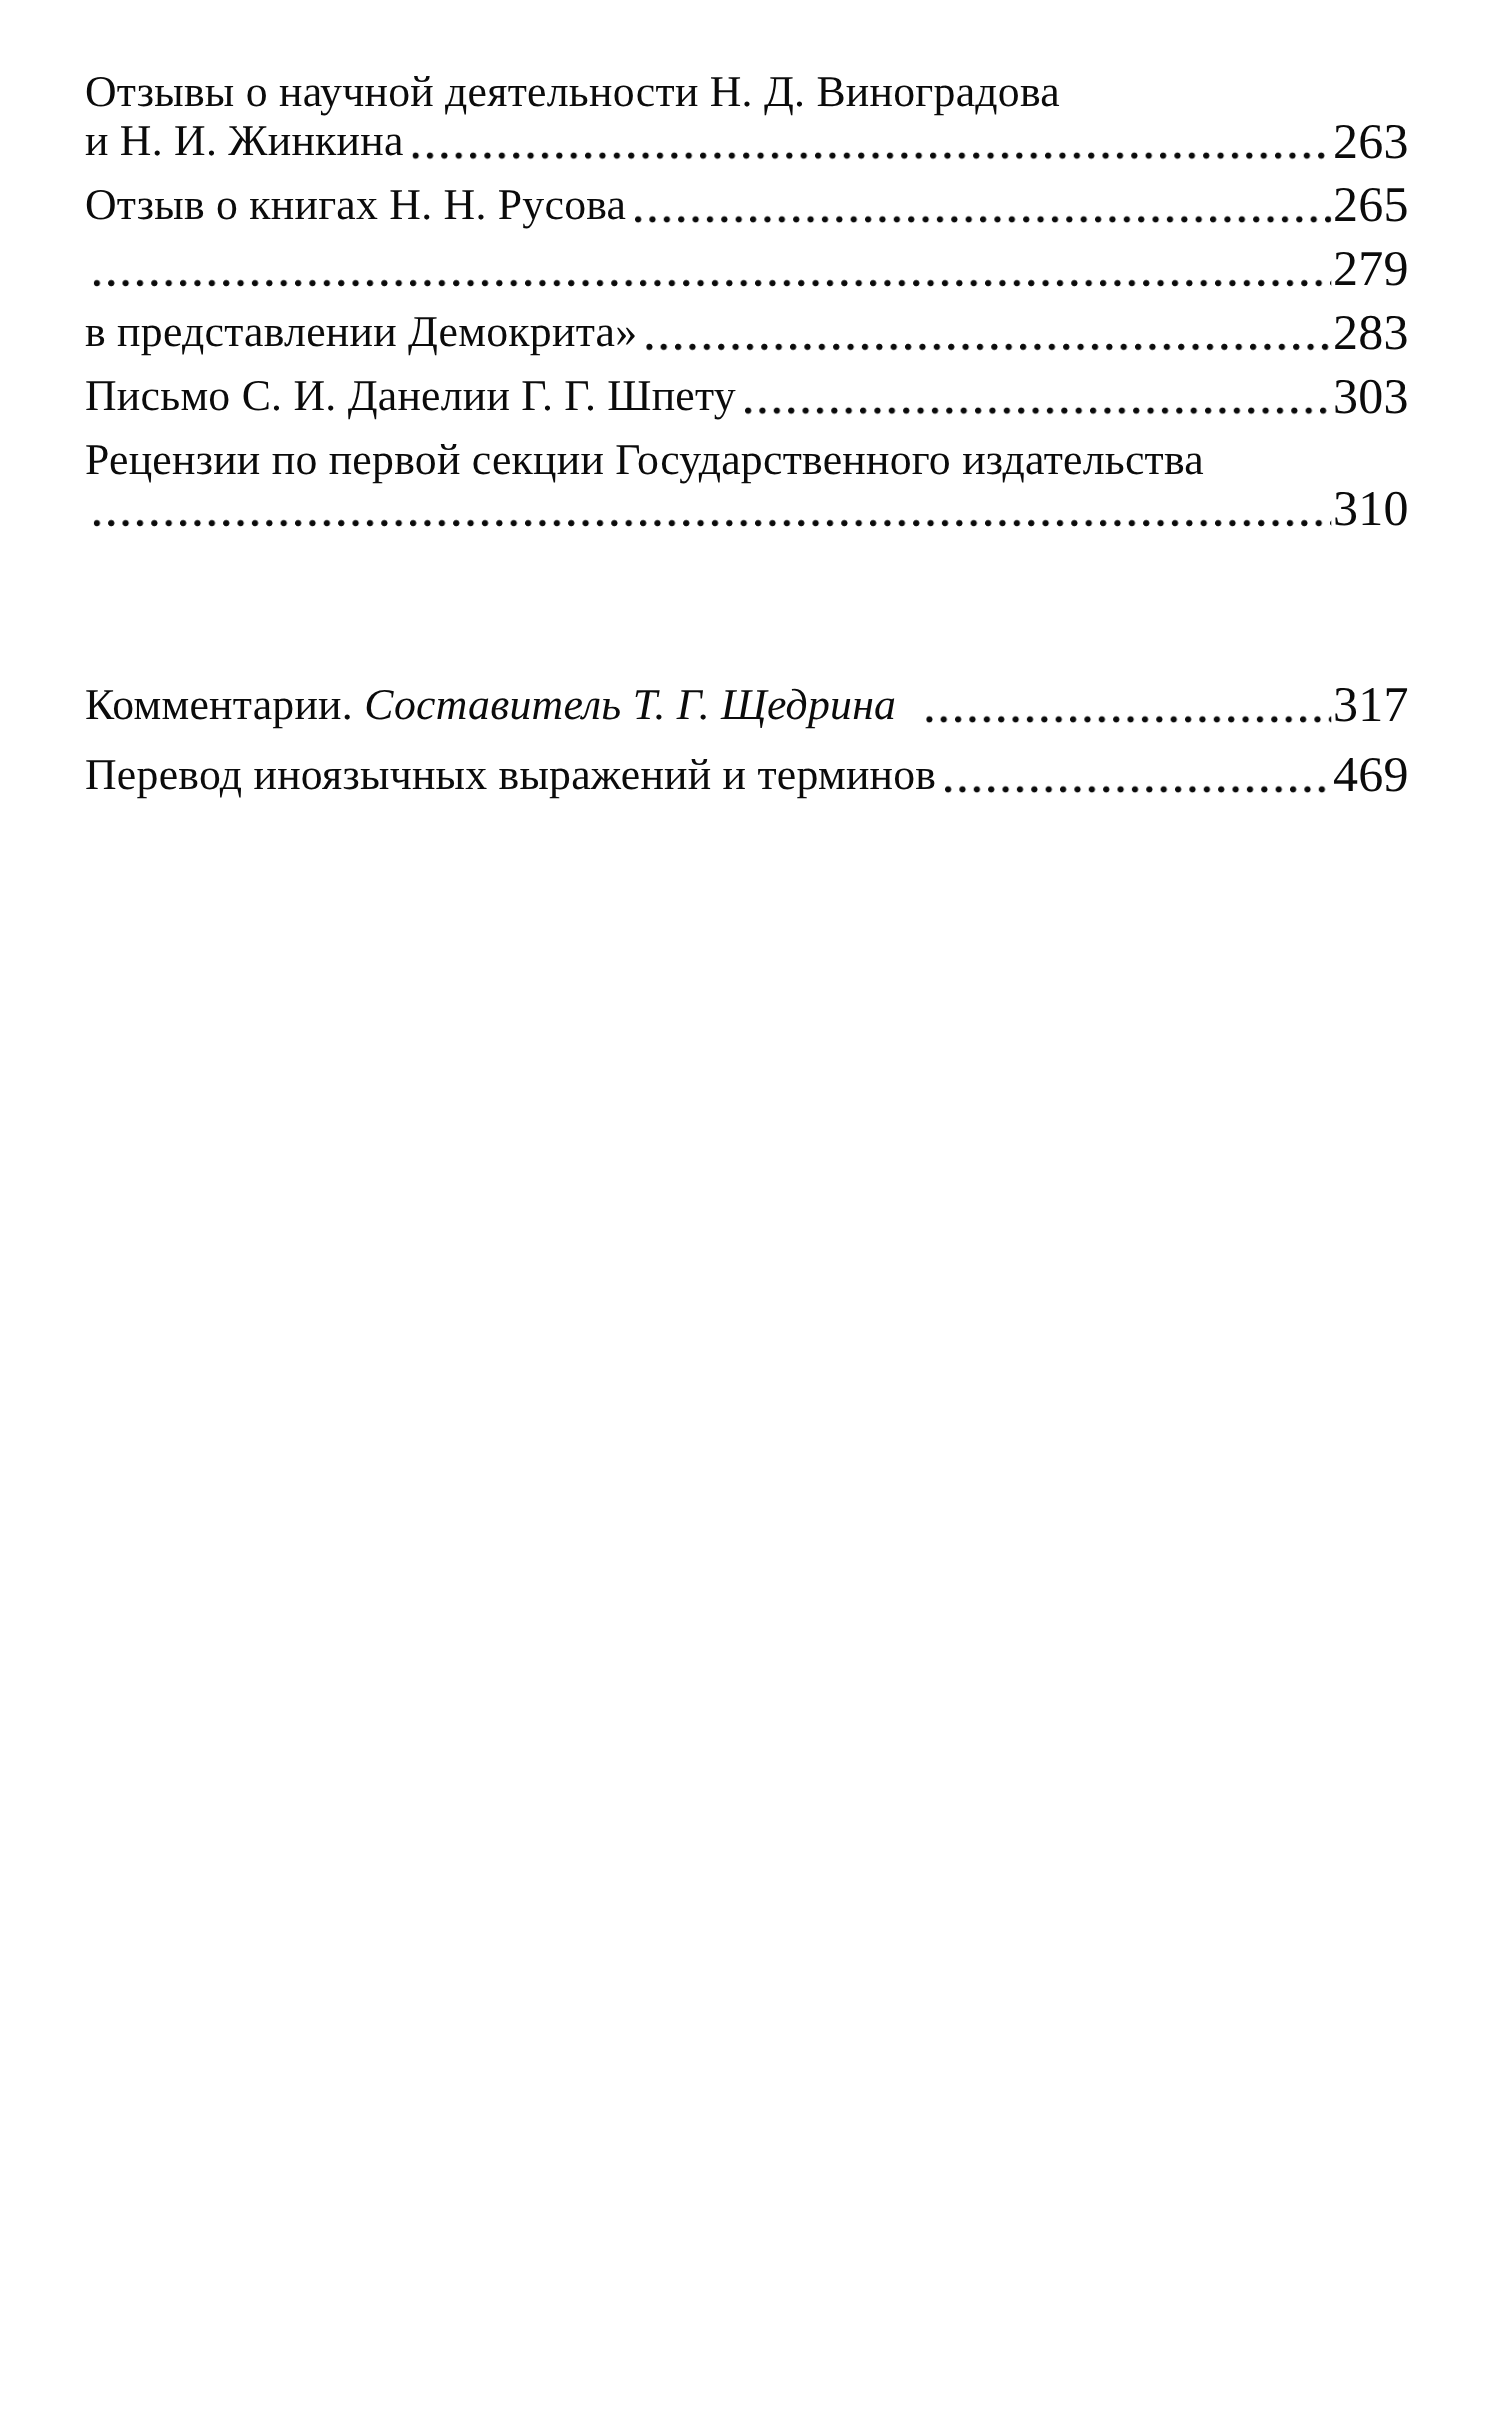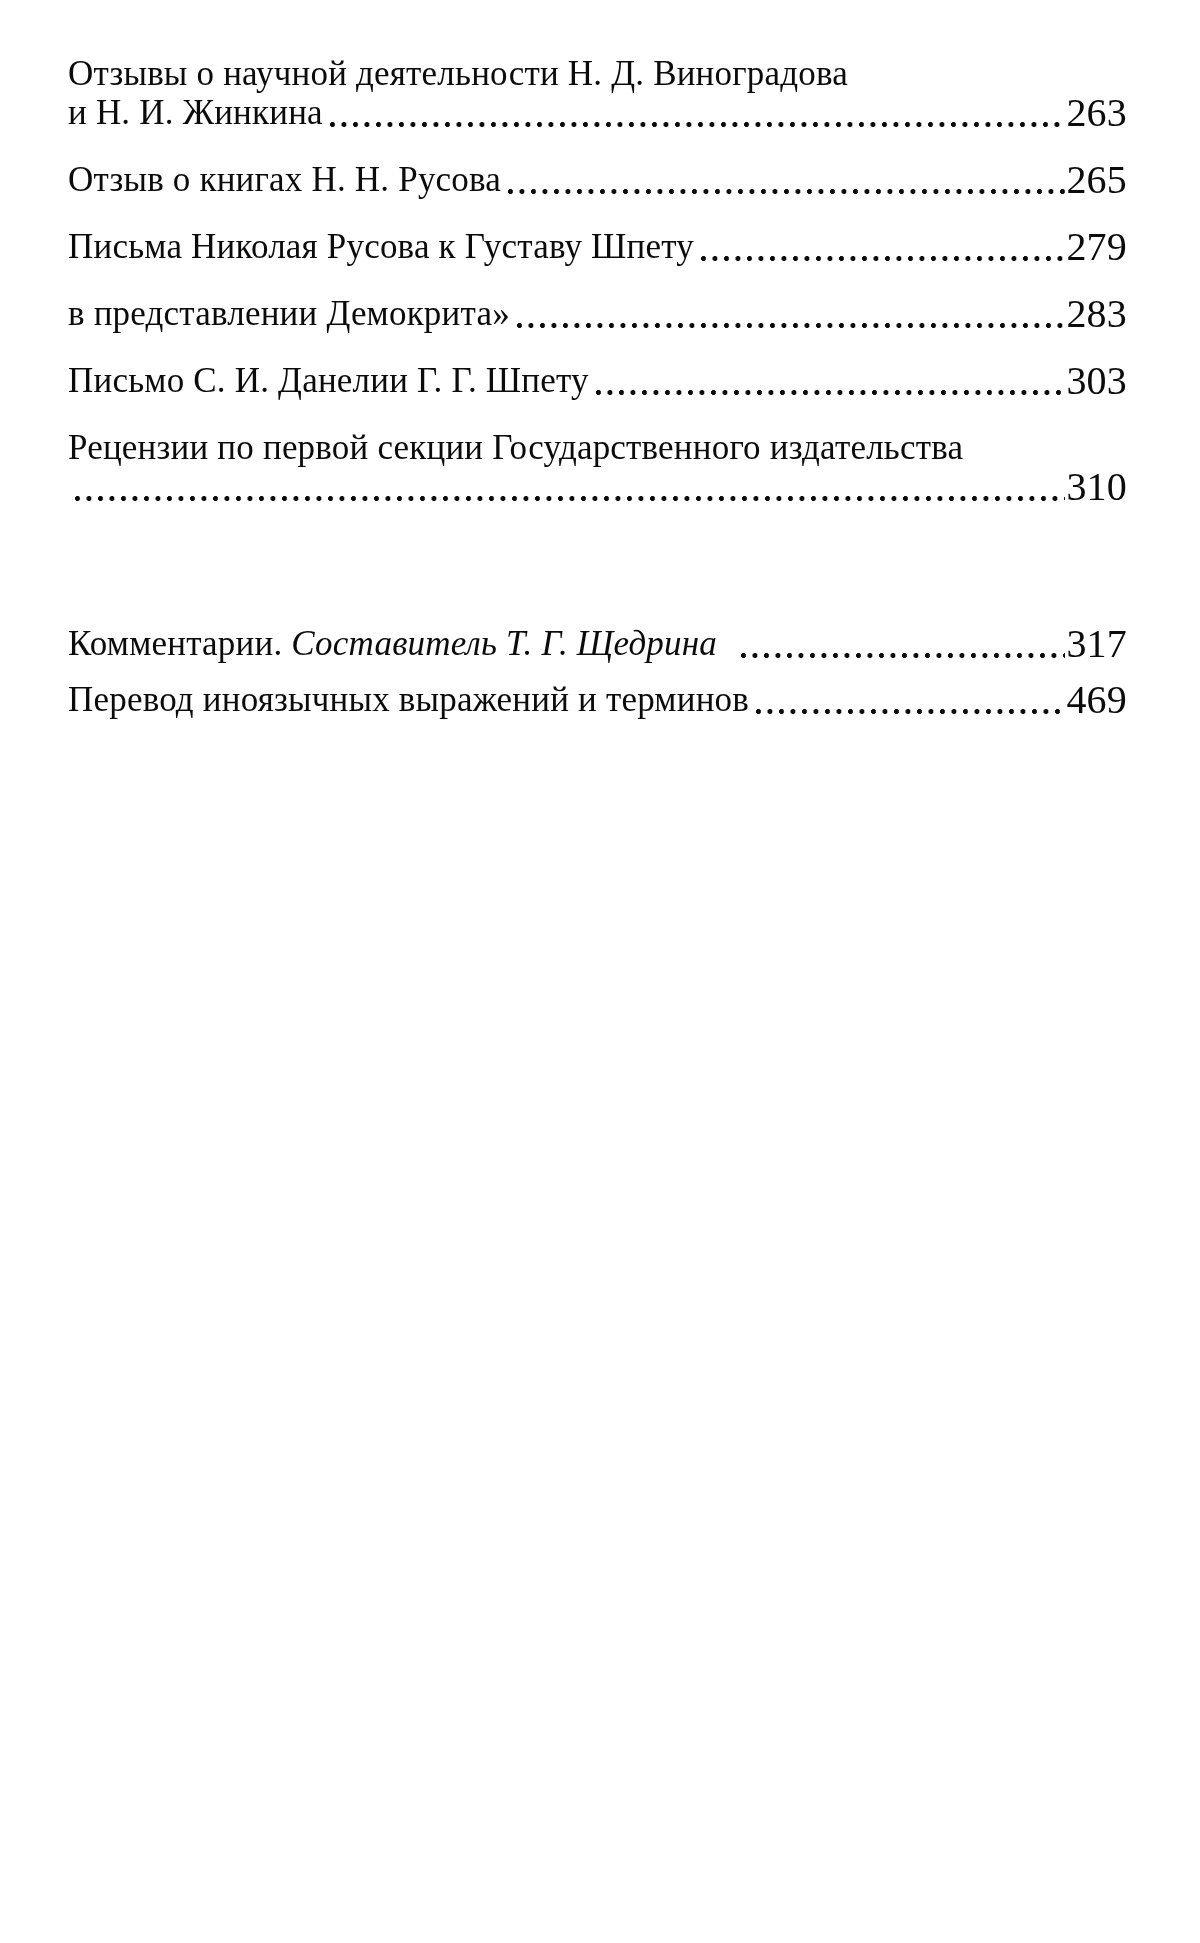--- a/index.html
+++ b/index.html
@@ -22,21 +22,21 @@
     overflow: hidden;
   }
   .toc-section + .toc-section {
     margin-top: 118px;
   }
   .toc-entry {
     font-size: 35px;
     line-height: 39px;
     letter-spacing: 0.2px;
   }
-  .sec-0 .toc-entry + .toc-entry { margin-top: 28px; }
+  .sec-0 .toc-entry + .toc-entry { margin-top: 12px; }
   .sec-1 .toc-entry + .toc-entry { margin-top: 17px; }
   .toc-line { white-space: nowrap; }
   .toc-lastline {
     display: flex;
     align-items: flex-end;
   }
   .toc-title { white-space: nowrap; flex: 0 0 auto; }
   .seg-italic { font-style: italic; }
   .dot-leader {
     flex: 1 1 auto;
@@ -73,21 +73,20 @@
         </div>
         <div class="toc-entry">
           <div class="toc-lastline">
             <span class="toc-title"><span class="seg-regular">Отзыв о книгах Н. Н. Русова</span></span>
             <span class="dot-leader"></span>
             <span class="page-num">265</span>
           </div>
         </div>
         <div class="toc-entry">
           <div class="toc-lastline">
-            <span class="toc-title"><span class="seg-regular">Письма Николая Русова к Густаву Шпету</span></span>
             <span class="dot-leader"></span>
             <span class="page-num">279</span>
           </div>
         </div>
         <div class="toc-entry">
           <div class="toc-lastline">
             <span class="toc-title"><span class="seg-regular">в представлении Демокрита»</span></span>
             <span class="dot-leader"></span>
             <span class="page-num">283</span>
           </div>

